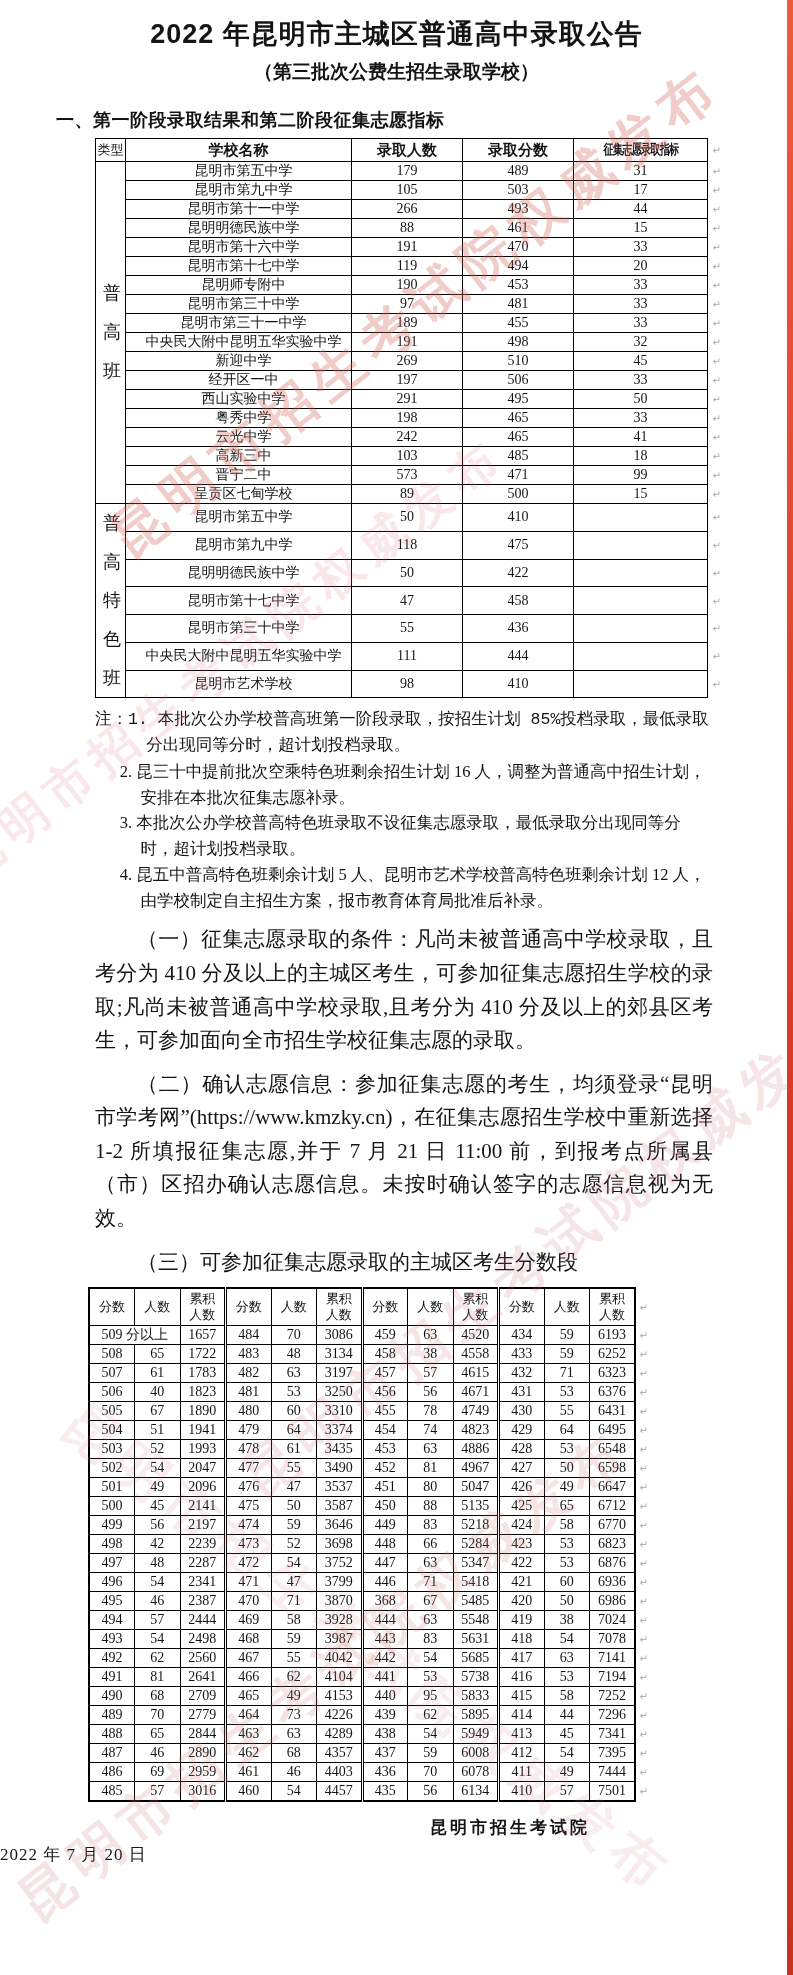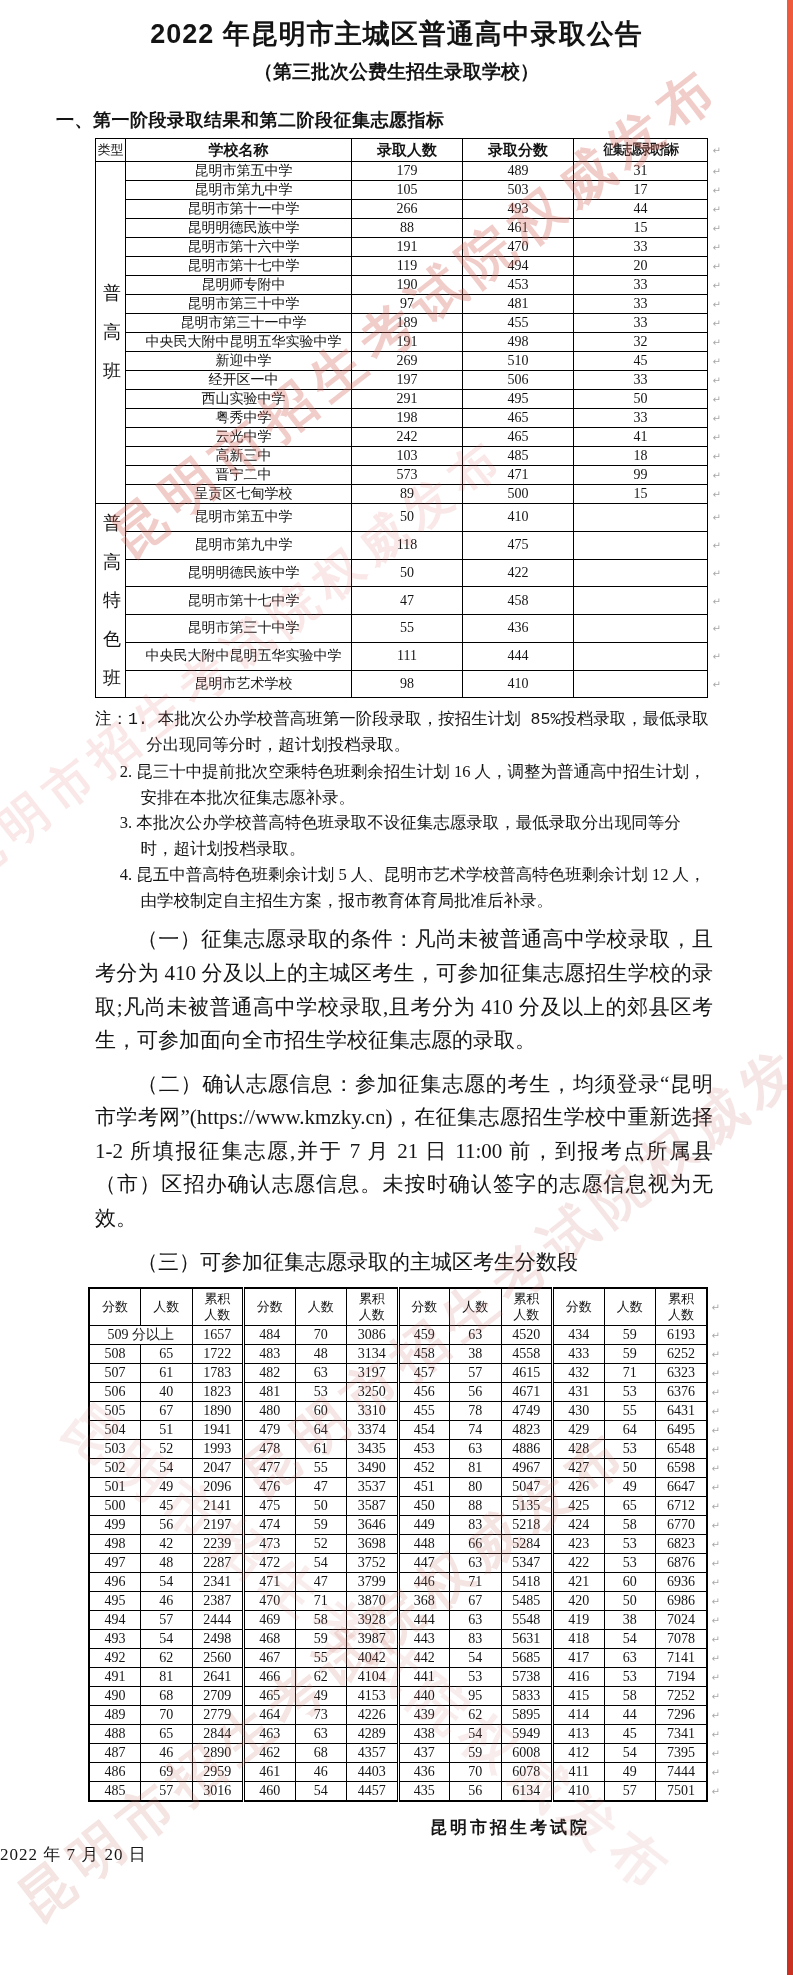--- a/index.html
+++ b/index.html
@@ -28,21 +28,21 @@
   .t1 td.type-cell{white-space:normal;word-break:break-all;line-height:2.15;font-size:18px;
                    padding:0 7px;text-align:center;}
   
   .notes{margin:9px 0 0 95px;width:618px;font-size:16.5px;line-height:1.56;position:relative;z-index:1;}
   .note-first{padding-left:3.1em;text-indent:-3.1em;font-family:Liberation Mono, monospace;}
   .note-rest{margin-left:1.5em;padding-left:1.25em;text-indent:-1.25em;}
   
   .para{margin:10px 0 0 95px;width:618px;font-size:21px;line-height:1.6;
         text-align:justify;text-indent:2em;position:relative;z-index:1;}
   
-  .t2{margin:8px 0 0 88px;table-layout:fixed;width:620px;font-size:14px;border:2px solid #000;}
+  .t2{margin:8px 0 0 88px;table-layout:fixed;width:548px;font-size:14px;border:2px solid #000;}
   .t2 th,.t2 td{border:1px solid #000;padding:0;text-align:center;white-space:nowrap;}
   .t2 td{height:18px;}
   .t2 thead th{font-weight:400;font-size:13px;height:36px;white-space:normal;vertical-align:middle;}
   .t2 .grp{border-left:3px double #000;}
   .cum-wrap{display:inline-block;width:2.2em;word-break:break-all;line-height:1.2;}
   
   .t1 tr>*:last-child,.t2 tr>*:last-child{position:relative;}
   .t1 tr>*:last-child::after,.t2 tr>*:last-child::after{
     content:"\21B5";position:absolute;right:-14px;top:50%;transform:translateY(-50%);
     font-size:10px;color:#a8a8a8;font-family:"DejaVu Sans",sans-serif;font-weight:400;}

